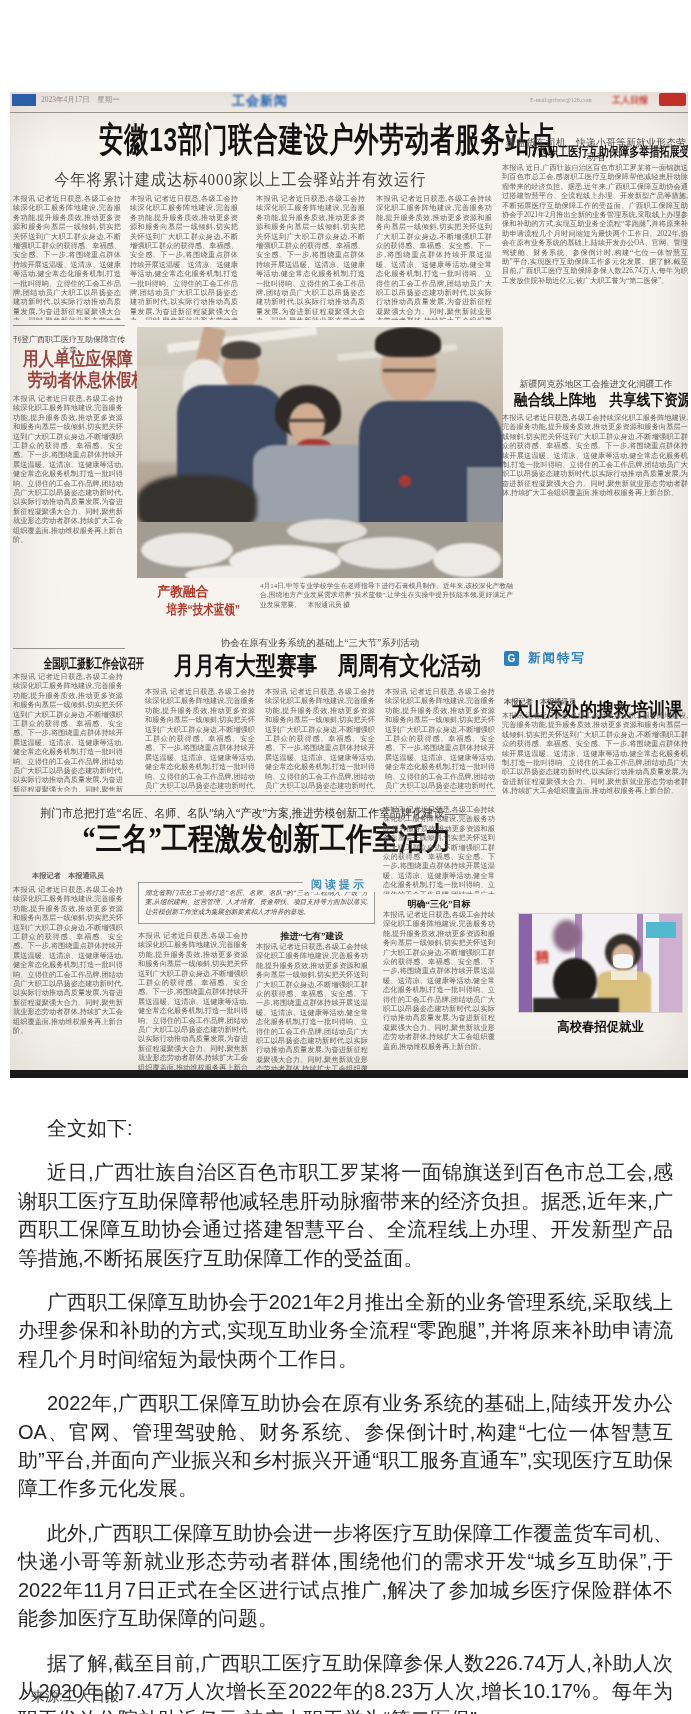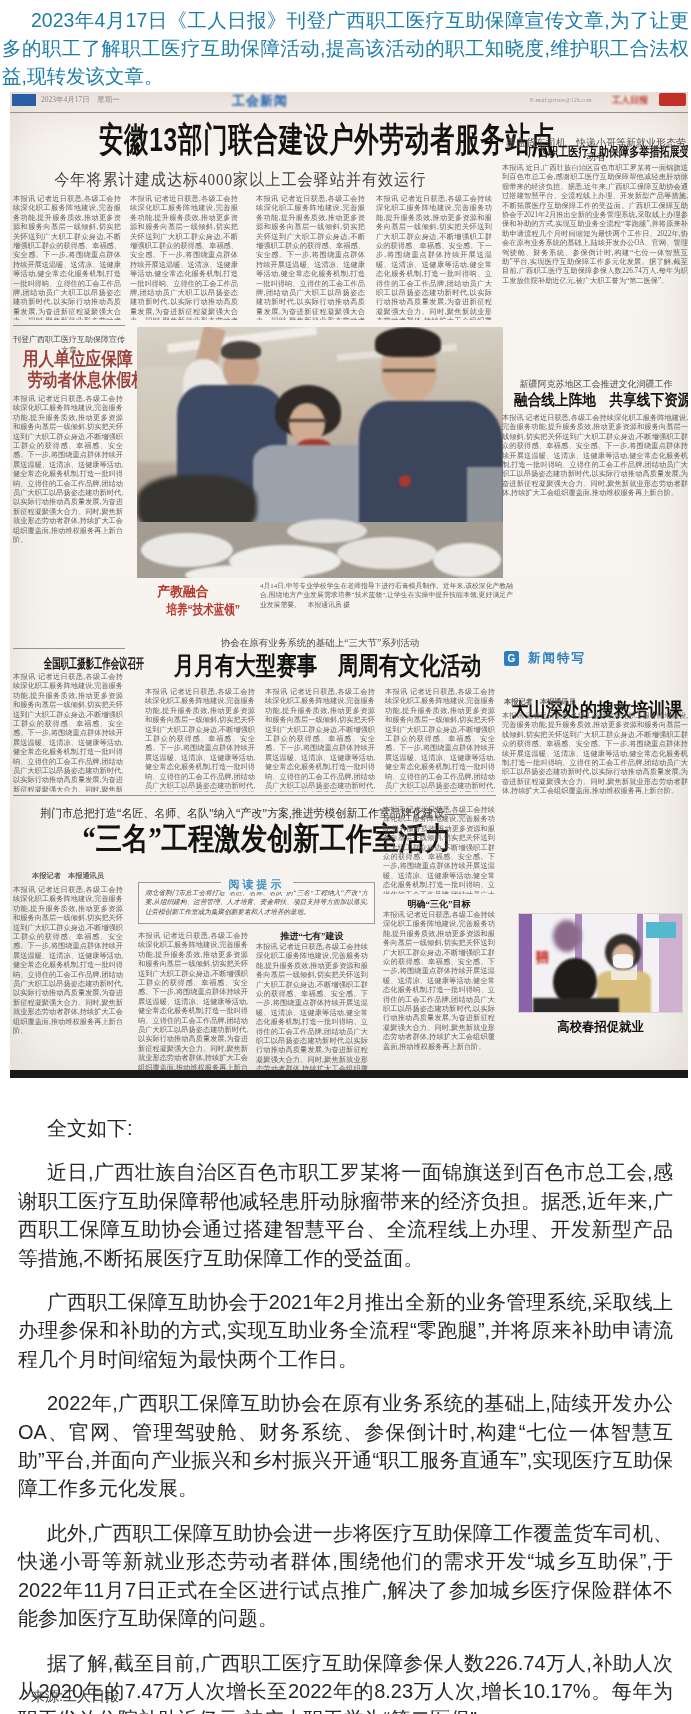--- a/index.html
+++ b/index.html
@@ -35,21 +35,20 @@
   
   .body-art{left:2px;top:1098px;width:687px;font-size:20px;line-height:28.4px;color:#282828;text-align:justify;}
   .body-art p{margin:16px;text-indent:29px;}
   .src{left:31px;top:1688px;font-size:14px;color:#3a3a3a;}
 </style>
 </head>
 <body>
 
 <div class="page">
 
-  <div class="abs intro">2023年4月17日《工人日报》刊登广西职工医疗互助保障宣传文章,为了让更多的职工了解职工医疗互助保障活动,提高该活动的职工知晓度,维护职工合法权益,现转发该文章。</div>
 
   <div class="abs np">
 
     <div style="left:2px;top:2px;width:24px;height:12px;background:#2a5ea6;"></div>
     <div class="kick" style="left:31px;top:3px;width:140px;font-size:7.5px;color:#8b8b8b;filter:blur(.6px);">2023年4月17日　星期一</div>
     <div style="left:222px;top:0;width:90px;font-size:13px;font-weight:900;color:#1b5fae;letter-spacing:1px;filter:blur(1.1px);font-family:'Liberation Sans',sans-serif;">工会新闻</div>
     <div style="left:520px;top:5px;width:80px;font-size:6px;color:#9a9a9a;filter:blur(.7px);">E-mail:grrbxw@126.com</div>
     <div style="left:602px;top:2px;width:42px;font-size:9px;font-weight:bold;color:#c2372b;filter:blur(1.1px);">工人日报</div>
     <div style="left:649px;top:1px;width:27px;height:13px;background:#c13127;border-radius:2px;filter:blur(.4px);"></div>
     <div class="hr" style="left:0;top:20px;width:678px;"></div>
@@ -126,21 +125,21 @@
     <div class="hr" style="left:3px;top:703px;width:483px;background:#8c8c8c;"></div>
     <div class="ctr" style="left:10px;top:711px;width:466px;color:#2f2f2f;">
       <span class="sq" style="--sx:.95;font-size:11.5px;">荆门市总把打造“名匠、名师、名队”纳入“产改”方案,推进劳模创新工作室品牌化建设——</span>
     </div>
     <div class="ctr" style="left:40px;top:726px;width:410px;">
       <span class="sq hl" style="--sx:.85;font-size:31px;">“三名”工程激发创新工作室活力</span>
     </div>
     <div style="left:128px;top:790px;width:237px;height:42px;border:1px solid #9a9a9a;background:rgba(252,250,246,.6);">
       <div class="bt bt-i" style="left:6px;top:5px;width:223px;height:32px;font-size:6.6px;color:#474747;">湖北省荆门市总工会将打造“名匠、名师、名队”的“三名”工程纳入“产改”方案,从组织建构、运营管理、人才培育、资金帮扶、项目支持等方面加以落实,让劳模创新工作室成为集聚创新要素和人才培养的基地。</div>
     </div>
-    <div style="left:128px;top:782px;width:237px;height:14px;text-align:center;">
+    <div style="left:128px;top:782px;width:237px;height:14px;text-align:right;">
       <span style="position:static;display:inline-block;background:#f7f4ef;padding:0 8px;font-size:11px;font-weight:900;letter-spacing:3px;color:#3f8fc4;font-family:'Liberation Sans',sans-serif;filter:blur(.3px);">阅读提示</span>
     </div>
     <div class="bt" style="left:3px;top:780px;width:110px;height:11px;font-weight:bold;text-align:center;">本报记者　本报通讯员</div>
     <div class="bt" style="left:3px;top:794px;width:110px;height:184px;">本报讯 记者近日获悉,各级工会持续深化职工服务阵地建设,完善服务功能,提升服务质效,推动更多资源和服务向基层一线倾斜,切实把关怀送到广大职工群众身边,不断增强职工群众的获得感、幸福感、安全感。下一步,将围绕重点群体持续开展送温暖、送清凉、送健康等活动,健全常态化服务机制,打造一批叫得响、立得住的工会工作品牌,团结动员广大职工以昂扬姿态建功新时代,以实际行动推动高质量发展,为奋进新征程凝聚强大合力。同时,聚焦新就业形态劳动者群体,持续扩大工会组织覆盖面,推动维权服务再上新台阶。</div>
     <div class="bt" style="left:128px;top:840px;width:110px;height:138px;">本报讯 记者近日获悉,各级工会持续深化职工服务阵地建设,完善服务功能,提升服务质效,推动更多资源和服务向基层一线倾斜,切实把关怀送到广大职工群众身边,不断增强职工群众的获得感、幸福感、安全感。下一步,将围绕重点群体持续开展送温暖、送清凉、送健康等活动,健全常态化服务机制,打造一批叫得响、立得住的工会工作品牌,团结动员广大职工以昂扬姿态建功新时代,以实际行动推动高质量发展,为奋进新征程凝聚强大合力。同时,聚焦新就业形态劳动者群体,持续扩大工会组织覆盖面,推动维权服务再上新台阶。</div>
     <div class="ctr" style="left:246px;top:838px;width:112px;font-size:9px;font-weight:bold;color:#222;filter:blur(.3px);">推进“七有”建设</div>
     <div class="bt" style="left:246px;top:851px;width:112px;height:127px;">本报讯 记者近日获悉,各级工会持续深化职工服务阵地建设,完善服务功能,提升服务质效,推动更多资源和服务向基层一线倾斜,切实把关怀送到广大职工群众身边,不断增强职工群众的获得感、幸福感、安全感。下一步,将围绕重点群体持续开展送温暖、送清凉、送健康等活动,健全常态化服务机制,打造一批叫得响、立得住的工会工作品牌,团结动员广大职工以昂扬姿态建功新时代,以实际行动推动高质量发展,为奋进新征程凝聚强大合力。同时,聚焦新就业形态劳动者群体,持续扩大工会组织覆盖面,推动维权服务再上新台阶。</div>
     <div class="bt" style="left:373px;top:714px;width:112px;height:88px;">本报讯 记者近日获悉,各级工会持续深化职工服务阵地建设,完善服务功能,提升服务质效,推动更多资源和服务向基层一线倾斜,切实把关怀送到广大职工群众身边,不断增强职工群众的获得感、幸福感、安全感。下一步,将围绕重点群体持续开展送温暖、送清凉、送健康等活动,健全常态化服务机制,打造一批叫得响、立得住的工会工作品牌,团结动员广大职工以昂扬姿态建功新时代,以实际行动推动高质量发展,为奋进新征程凝聚强大合力。同时,聚焦新就业形态劳动者群体,持续扩大工会组织覆盖面,推动维权服务再上新台阶。</div>
     <div class="ctr" style="left:373px;top:806px;width:112px;font-size:9px;font-weight:bold;color:#222;filter:blur(.3px);">明确“三化”目标</div>
     <div class="bt" style="left:373px;top:819px;width:112px;height:159px;">本报讯 记者近日获悉,各级工会持续深化职工服务阵地建设,完善服务功能,提升服务质效,推动更多资源和服务向基层一线倾斜,切实把关怀送到广大职工群众身边,不断增强职工群众的获得感、幸福感、安全感。下一步,将围绕重点群体持续开展送温暖、送清凉、送健康等活动,健全常态化服务机制,打造一批叫得响、立得住的工会工作品牌,团结动员广大职工以昂扬姿态建功新时代,以实际行动推动高质量发展,为奋进新征程凝聚强大合力。同时,聚焦新就业形态劳动者群体,持续扩大工会组织覆盖面,推动维权服务再上新台阶。</div>

